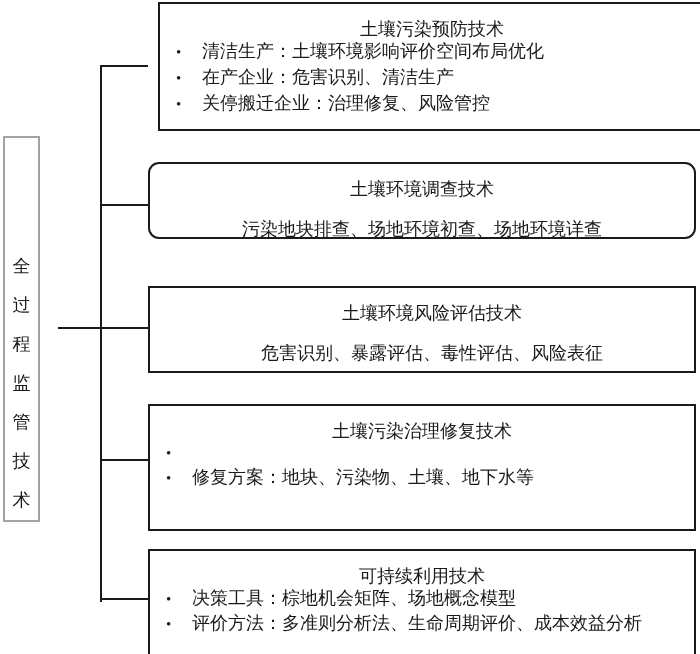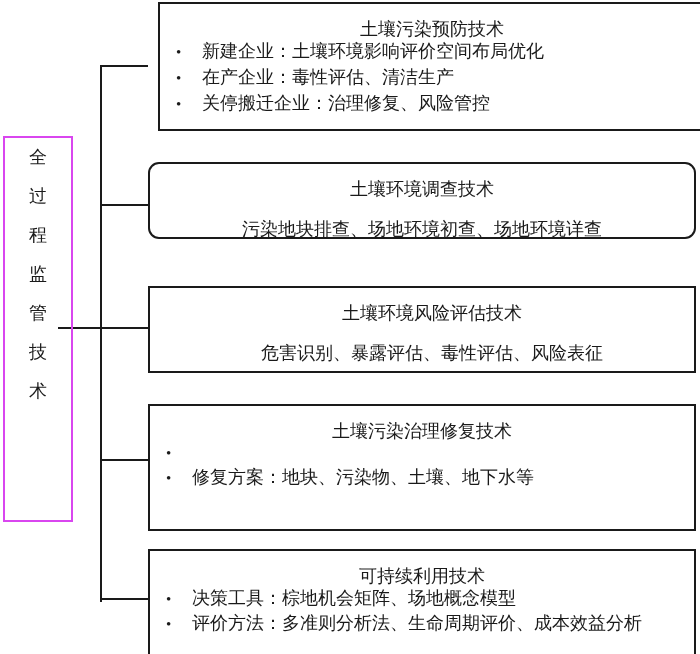--- a/index.html
+++ b/index.html
@@ -6,23 +6,23 @@
   .canvas{
     position:relative;
     width:700px;height:654px;
     background:#ffffff;
     font-family:"Liberation Serif","DejaVu Serif",serif;
     color:#1a1a1a;
     overflow:hidden;
   }
   
   .root-box{
-    position:absolute;left:3px;top:136px;width:70px;height:386px;
-    border:2px solid #d946ef;box-sizing:border-box;
-    display:flex;align-items:flex-start;justify-content:center;
+    position:absolute;left:3px;top:136px;width:37px;height:386px;
+    border:2px solid #a3a3a3;box-sizing:border-box;
+    display:flex;align-items:flex-end;justify-content:center;
   }
   .vtext{
     width:20px;
     font-size:18px;line-height:39px;
     text-align:center;
     word-break:break-all;
   }
   
   .node{
     position:absolute;left:148px;width:548px;
@@ -83,25 +83,25 @@
 
   <div class="root-box">
     <div class="vtext">全过程监管技术</div>
   </div>
 
   <div class="node b1">
     <div class="node-title">土壤污染预防技术</div>
     <ul class="bullets m15">
       <li>
         <span class="dot">•</span>
-        <span>新建企业：土壤环境影响评价空间布局优化</span>
+        <span>清洁生产：土壤环境影响评价空间布局优化</span>
       </li>
       <li>
         <span class="dot">•</span>
-        <span>在产企业：毒性评估、清洁生产</span>
+        <span>在产企业：危害识别、清洁生产</span>
       </li>
       <li>
         <span class="dot">•</span>
         <span>关停搬迁企业：治理修复、风险管控</span>
       </li>
     </ul>
   </div>
 
   <div class="node b2">
     <div class="node-title">土壤环境调查技术</div>

